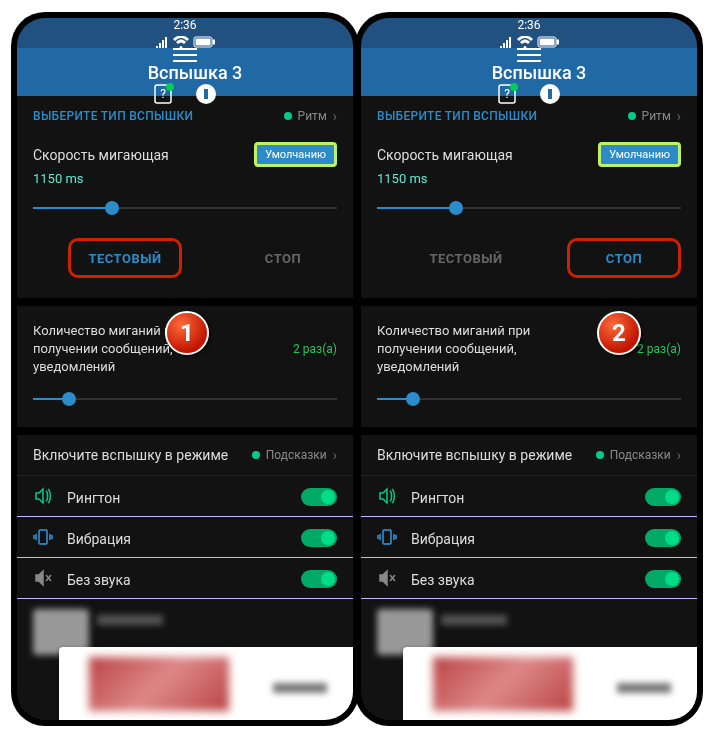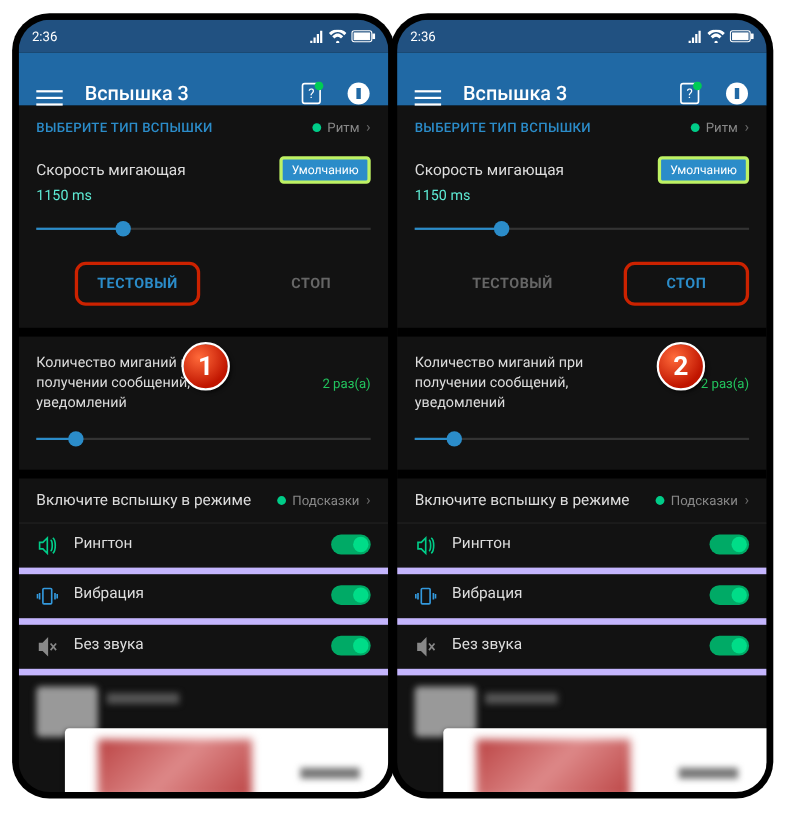--- a/index.html
+++ b/index.html
@@ -1,21 +1,21 @@
 <!DOCTYPE html>
 <html><head>
 <meta charset="utf-8">
 <style>
 * { margin: 0; padding: 0; box-sizing: border-box; }
 body { background: #fff; font-family: Roboto, Arial, sans-serif; width: 724px; height: 740px; position: relative; }
 .screens { display: flex; gap: 8px; padding: 18px 17px; }
 .phone { width: 336px; height: 702px; border-radius: 28px; background: #000; overflow: hidden; box-shadow: 0 0 0 6px #000; position: relative; }
-.statusbar { background: #215181; height: 30px; display: flex; align-items: center; justify-content: space-between; padding: 0 12px; color: #fff; font-size: 12px; }
+.statusbar { background: #215181; height: 30px; display: flex; align-items: center; justify-content: space-between; padding: 0 12px; color: #fff; font-size: 12px; flex-direction: column; }
 .status-icons { display: flex; gap: 4px; align-items: center; }
-.header { background: #2069a5; height: 48px; display: flex; align-items: flex-end; padding: 0 16px; color: #fff; }
+.header { background: #2069a5; height: 48px; display: flex; align-items: center; padding: 0 0; color: #fff; flex-direction: column; }
 .menu-btn { width: 24px; display: flex; flex-direction: column; gap: 4px; }
 .menu-btn span { height: 2px; background: #fff; }
 .title { flex: 1; font-size: 18px; font-weight: 500; margin-left: 20px; }
 .header-icons { display: flex; gap: 20px; align-items: center; }
 .content { background: #121212; height: 628px; color: #aaa; font-size: 13px; overflow: hidden; }
 .section { padding: 12px 16px; border-bottom: 8px solid #000; }
 .section-noborder { padding: 12px 16px; border-bottom: 1px solid #222; }
 .row { display: flex; justify-content: space-between; align-items: center; }
 .sec-title { color: #2b8cc9; font-size: 12px; font-weight: 500; letter-spacing: 0.3px; }
 .dot-green { width: 8px; height: 8px; border-radius: 50%; background: #0c8; margin-right: 6px; }
@@ -29,21 +29,21 @@
 .slider-track { position: absolute; top: 11px; left: 0; right: 0; height: 2px; background: #333; }
 .slider-fill { position: absolute; top: 11px; left: 0; height: 2px; background: #2b8cc9; }
 .slider-thumb { position: absolute; top: 5px; width: 14px; height: 14px; border-radius: 50%; background: #2b8cc9; margin-left: -7px; }
 .btn-row { display: flex; gap: 12px; margin-top: 18px; margin-bottom: 8px; }
 .btn { flex: 1; height: 40px; display: flex; align-items: center; justify-content: center; font-size: 13px; font-weight: 700; color: #666; letter-spacing: 0.5px; border-radius: 8px; position: relative; margin-left: 35px; }
 .btn.active { color: #2b8cc9; }
 .btn-hl { border: 3px solid #c20; border-radius: 10px; }
 .blinks { padding: 16px; border-bottom: 8px solid #000; }
 .blinks-label { font-size: 13px; color: #ddd; line-height: 1.4; }
 .blinks-value { font-size: 12px; color: #22c55e; }
-.sound-row { display: flex; align-items: flex-start; padding: 10px 16px; gap: 14px; border-bottom: 6px solid #c4b5fd; }
+.sound-row { display: flex; align-items: flex-end; padding: 10px 16px; gap: 14px; border-bottom: 1px solid #c4b5fd; }
 .icon { width: 20px; display: flex; align-items: center; justify-content: center; }
 .sound-label { flex: 1; font-size: 14px; color: #ddd; }
 .toggle { width: 36px; height: 18px; border-radius: 9px; background: #0a6; position: relative; }
 .toggle::after { content: ''; position: absolute; right: 2px; top: 2px; width: 14px; height: 14px; border-radius: 50%; background: #0d8; }
 .ad { margin: 10px 16px 0; height: 112px; position: relative; }
 .marker { position: absolute; width: 44px; height: 44px; border-radius: 50%; border: 2px solid #fff; display: flex; align-items: center; justify-content: center; font-size: 24px; font-weight: bold; color: #fff; box-shadow: 2px 2px 3px rgba(0,0,0,.5); z-index: 10; }
 .marker.m1 { background: radial-gradient(circle at 35% 30%, #ff6a3a, #c01500 70%); top: 311px; left: 165px; }
 .marker.m2 { background: radial-gradient(circle at 35% 30%, #ff6a3a, #c01500 70%); top: 311px; left: 597px; }
 </style>
 </head>

